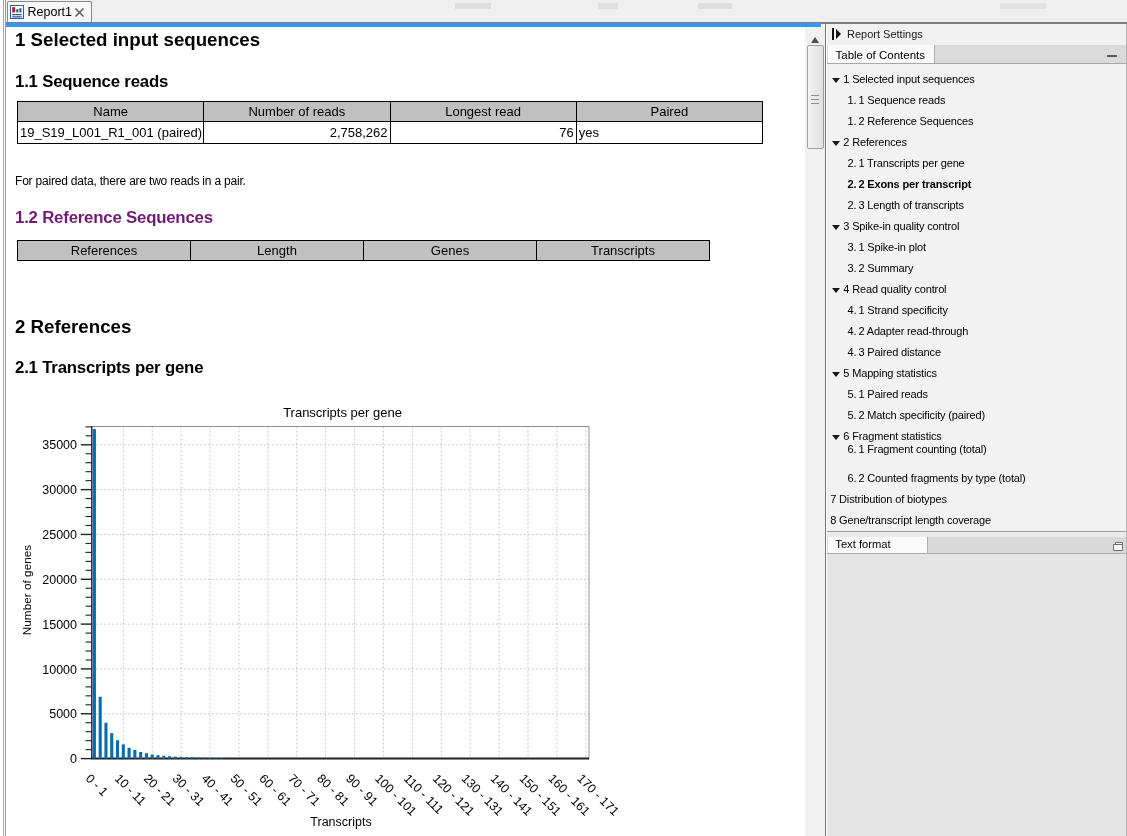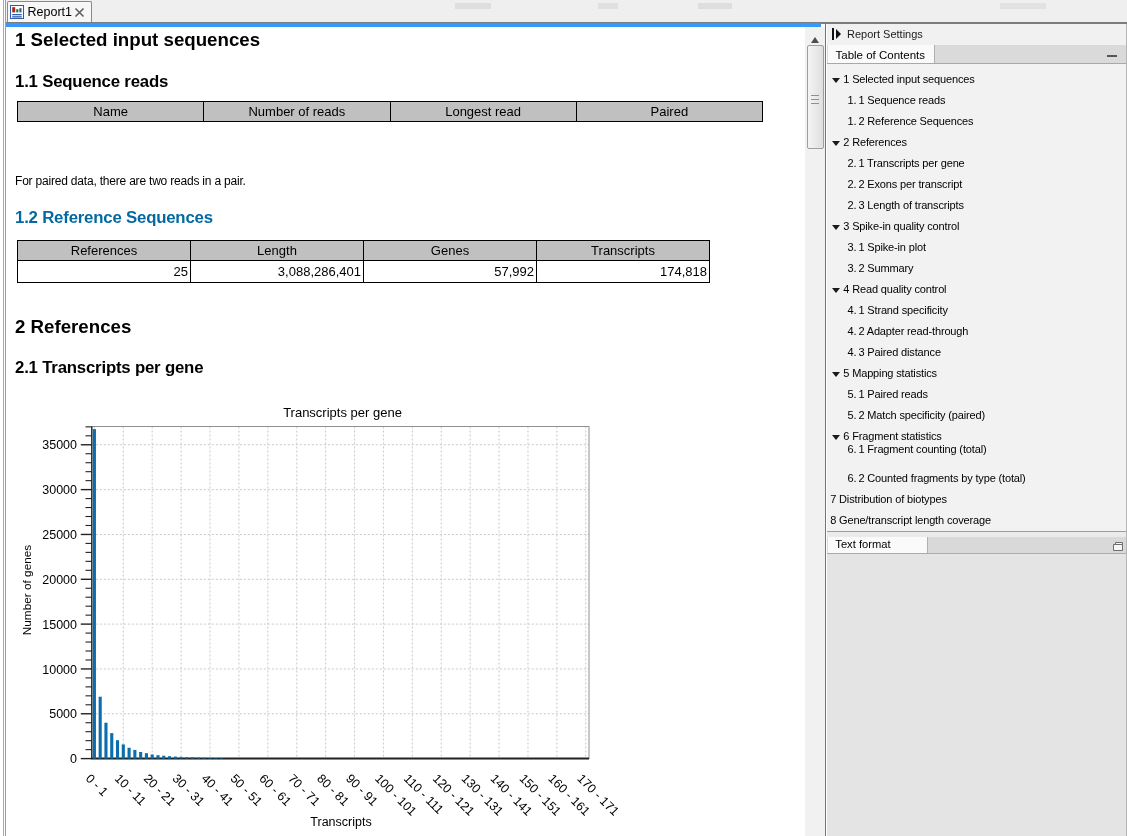--- a/index.html
+++ b/index.html
@@ -50,39 +50,39 @@
 <div class="a" style="left:15px;top:71.6px;font-size:16.8px;letter-spacing:-0.2px;font-weight:bold;color:#000;">1.1 Sequence reads</div>
 
 <table class="a" style="left:17px;top:101px;width:746px;">
 <tbody>
       <tr style="height:20px;margin-left:24px;">
         <th>Name</th>
         <th>Number of reads</th>
         <th>Longest read</th>
         <th>Paired</th>
       </tr>
+<tr style="height:22px;">
+        <td style="padding-left:2px;">19_S19_L001_R1_001 (paired)</td>
+        <td style="text-align:right;padding-right:2px;">2,758,262</td>
+        <td style="text-align:right;padding-right:2px;">76</td>
+        <td style="padding-left:2px;">yes</td>
+      </tr>
 </tbody>
   </table>
 
 <div class="a" style="left:15px;top:174px;font-size:12px;letter-spacing:-0.2px;color:#000;">For paired data, there are two reads in a pair.</div>
-<div class="a" style="left:15px;top:208.1px;font-size:16.8px;letter-spacing:-0.2px;font-weight:bold;color:#0369a1;">1.2 Reference Sequences</div>
+<div class="a" style="left:15px;top:208.1px;font-size:16.8px;letter-spacing:-0.2px;font-weight:bold;color:#701a75;">1.2 Reference Sequences</div>
 
 <table class="a" style="left:17px;top:240px;width:693px;">
 <tbody>
       <tr style="height:20px;">
         <th>References</th>
         <th>Length</th>
         <th>Genes</th>
         <th>Transcripts</th>
-      </tr>
-<tr style="height:22px;">
-        <td style="text-align:right;padding-right:2px;">25</td>
-        <td style="text-align:right;padding-right:2px;">3,088,286,401</td>
-        <td style="text-align:right;padding-right:2px;">57,992</td>
-        <td style="text-align:right;padding-right:2px;">174,818</td>
       </tr>
 </tbody>
   </table>
 
 <div class="a" style="left:15px;top:315.5px;font-size:18.7px;font-weight:bold;color:#000;">2 References</div>
 <div class="a" style="left:15px;top:357.9px;font-size:16.8px;letter-spacing:-0.2px;font-weight:bold;color:#000;">2.1 Transcripts per gene</div>
 
 <svg id="chart" class="a" style="left:0;top:396px;" width="810" height="440" viewBox="0 0 810 440">
     <line x1="91.8" y1="317.77000000000004" x2="589" y2="317.77000000000004" stroke="#c9c9c9" stroke-width="1" stroke-dasharray="2,2"></line>
     <line x1="91.8" y1="272.94000000000005" x2="589" y2="272.94000000000005" stroke="#c9c9c9" stroke-width="1" stroke-dasharray="2,2"></line>
@@ -227,21 +227,21 @@
 
 <div class="a" style="left:826.7px;top:64.3px;width:300.3px;height:467.3px;background:#f2f2f2;border-bottom:1px solid #9e9e9e;"></div>
 <div id="toclist">
     <div class="tri" style="top:77.6px;"></div>
     <div class="toc" style="top:73.39999999999999px;">1 Selected input sequences</div>
     <div class="tocs" style="top:94.39999999999999px;">1. 1 Sequence reads</div>
     <div class="tocs" style="top:115.39999999999999px;">1. 2 Reference Sequences</div>
     <div class="tri" style="top:140.60000000000002px;"></div>
     <div class="toc" style="top:136.4px;">2 References</div>
     <div class="tocs" style="top:157.4px;">2. 1 Transcripts per gene</div>
-    <div class="tocs" style="top:178.4px;">2. 2 Exons per transcript</div>
+    <div class="tocs" style="top:178.4px;font-weight:bold;">2. 2 Exons per transcript</div>
     <div class="tocs" style="top:199.4px;">2. 3 Length of transcripts</div>
     <div class="tri" style="top:224.60000000000002px;"></div>
     <div class="toc" style="top:220.4px;">3 Spike-in quality control</div>
     <div class="tocs" style="top:241.4px;">3. 1 Spike-in plot</div>
     <div class="tocs" style="top:262.40000000000003px;">3. 2 Summary</div>
     <div class="tri" style="top:287.6px;"></div>
     <div class="toc" style="top:283.40000000000003px;">4 Read quality control</div>
     <div class="tocs" style="top:304.40000000000003px;">4. 1 Strand specificity</div>
     <div class="tocs" style="top:325.40000000000003px;">4. 2 Adapter read-through</div>
     <div class="tocs" style="top:346.40000000000003px;">4. 3 Paired distance</div>

